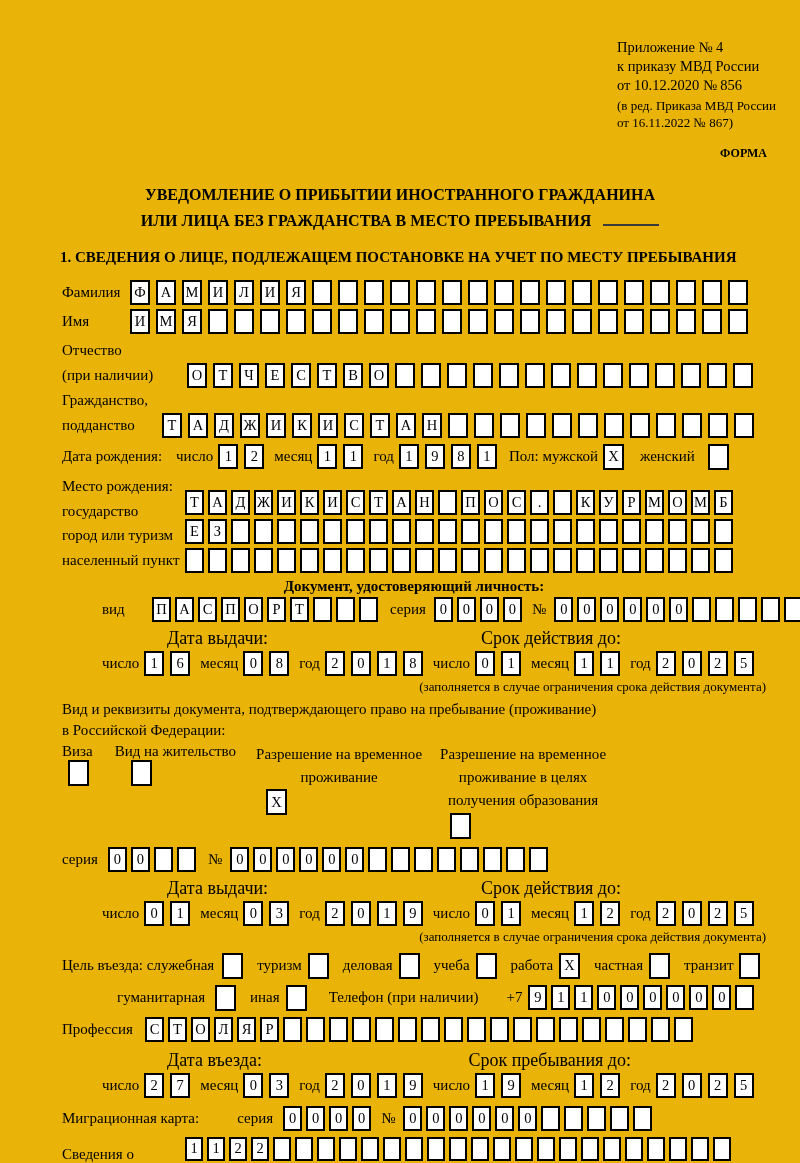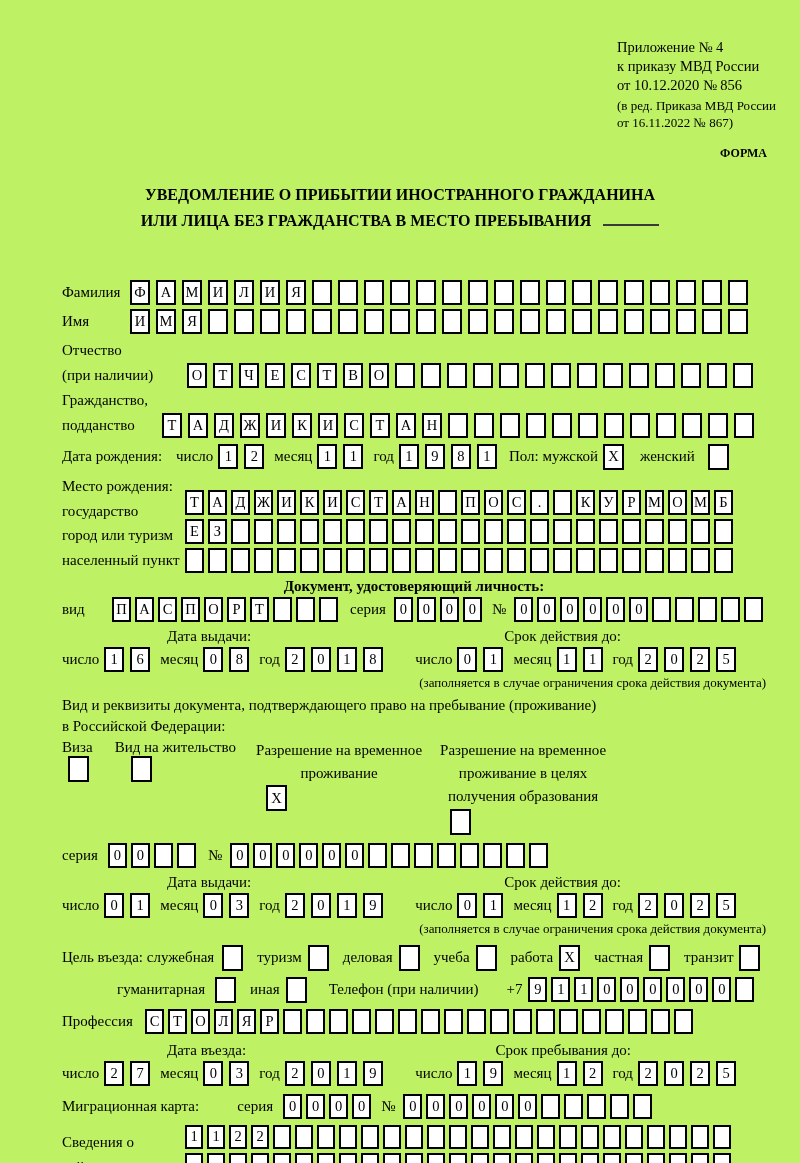--- a/index.html
+++ b/index.html
@@ -1,16 +1,16 @@
 <!DOCTYPE html>
 <html><head>
 <meta charset="utf-8">
 <style>
   html,body{margin:0;padding:0;background:#fff;}
-  .page{position:relative;width:800px;height:1163px;background:#bef264;
+  .page{position:relative;width:800px;height:1163px;background:#eab308;
         font-family:"Liberation Serif","DejaVu Serif",serif;color:#000;overflow:hidden;}
   
   .annex{position:absolute;top:38px;left:617px;font-size:14.5px;line-height:1.32;}
   .annex .amend{font-size:13px;margin-top:3px;line-height:1.3;}
   .formword{position:absolute;top:146px;right:33px;font-weight:bold;font-size:12px;}
   .title{position:absolute;top:182px;left:0;width:100%;text-align:center;
          font-weight:bold;font-size:16px;line-height:1.6;}
   .uline{display:inline-block;width:56px;border-bottom:2px solid #3a3a3a;margin-left:12px;}
   .section{position:absolute;top:249px;left:60px;width:712px;font-weight:bold;font-size:15px;}
   
@@ -24,30 +24,30 @@
   .cells{display:inline-flex;gap:6px;}
   .cell{flex:0 0 auto;box-sizing:border-box;width:20px;height:25px;border:2px solid #000;
         display:flex;align-items:center;justify-content:center;font-size:14.5px;background:#fff;}
   .cells.small{gap:4px;} .cells.small .cell{width:19px;}
   .cells.tiny{gap:4px;} .cells.tiny .cell{width:18px;height:24px;}
   .cells.cb .cell{width:21px;height:26px;}
   .stack{display:flex;flex-direction:column;gap:4px;}
   
   .dg{display:inline-flex;align-items:center;}
   .dg .dlbl{margin:0 5px 0 10px;}
-  .caprow{display:flex;font-size:15px;}
+  .caprow{display:flex;font-size:18px;}
   .note{font-size:13px;text-align:right;margin-top:3px;}
   .heading-center{text-align:center;font-weight:bold;margin-top:5px;}
   
   .opts{display:flex;align-items:flex-start;margin-top:4px;}
   .opt{display:flex;align-items:flex-start;flex-direction:column;}
   .opt .optlines{text-align:center;line-height:1.55;}
   .opt .cells{margin-left:10px;margin-top:0;}
   .plabel{margin:0 6px 0 14px;}
-  .mt2{margin-top:2px;} .mt4{margin-top:4px;} .mt6{margin-top:6px;} .mt8{margin-top:8px;}
+  .mt2{margin-top:2px;margin-left:40px;} .mt4{margin-top:4px;} .mt6{margin-top:6px;} .mt8{margin-top:8px;}
 </style>
 </head>
 <body>
 
 <div class="page">
 
   <div class="annex">
     <div>Приложение № 4</div>
     <div>к приказу МВД России</div>
     <div>от 10.12.2020 № 856</div>
@@ -57,20 +57,21 @@
     </div>
   </div>
 
   <div class="formword">ФОРМА</div>
 
   <div class="title">
     <div>УВЕДОМЛЕНИЕ О ПРИБЫТИИ ИНОСТРАННОГО ГРАЖДАНИНА</div>
     <div><span>ИЛИ ЛИЦА БЕЗ ГРАЖДАНСТВА В МЕСТО ПРЕБЫВАНИЯ</span><span class="uline"></span></div>
   </div>
 
+  <div class="section">1. СВЕДЕНИЯ О ЛИЦЕ, ПОДЛЕЖАЩЕМ ПОСТАНОВКЕ НА УЧЕТ ПО МЕСТУ ПРЕБЫВАНИЯ</div>
 
   <div class="form">
 
     <div class="row">
       <span class="lbl" style="width:68px">Фамилия</span>
       <span class="cells">
           <span class="cell">Ф</span>
           <span class="cell">А</span>
           <span class="cell">М</span>
           <span class="cell">И</span>

